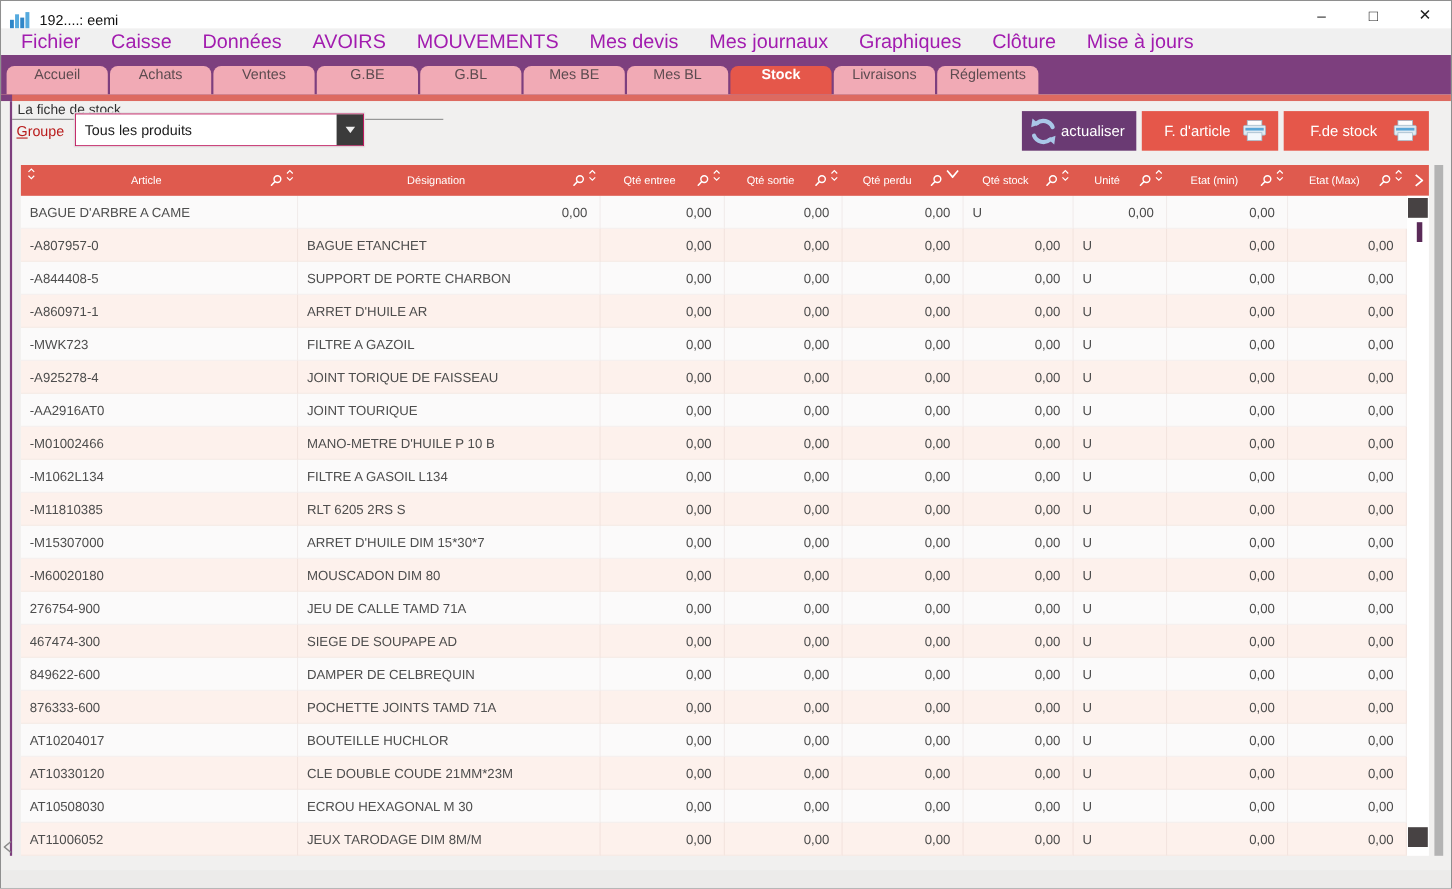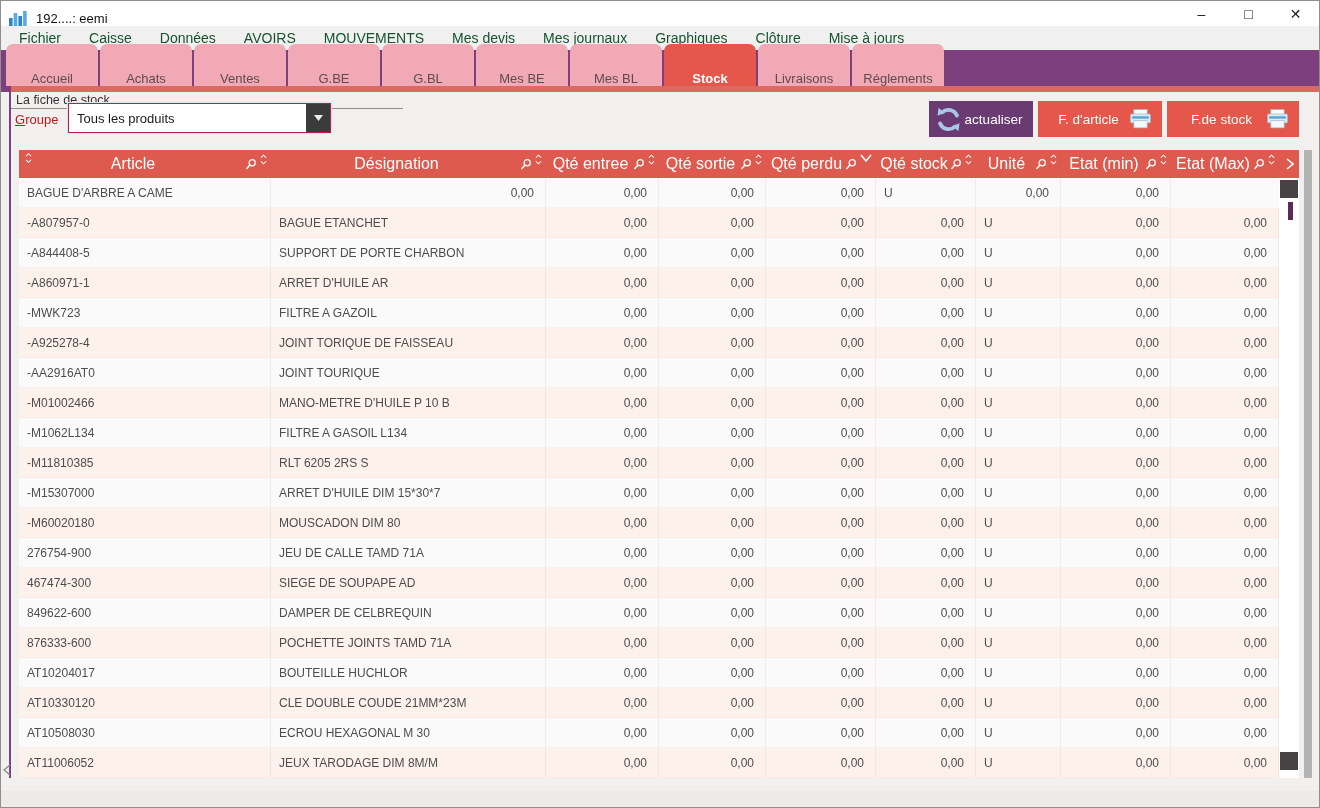--- a/index.html
+++ b/index.html
@@ -13,27 +13,27 @@
               display:flex; align-items:flex-end; padding-left:8px; }
   .app-icon { display:flex; margin-right:8px; }
   .title { font-size:13px; color:#111; }
   .win-controls { margin-left:auto; display:flex; height:100%; }
   .win-btn { width:47px; height:100%; display:flex; align-items:center; justify-content:center;
              font-size:14px; color:#222; cursor:pointer; }
 
   
   .menubar { position:absolute; left:1px; top:26px; right:1px; height:24px; background:#f0f0f0;
              display:flex; align-items:center; padding-left:4px; }
-  .menu-item { padding:0 14px; font-size:14px; color:#14532d; cursor:pointer; line-height:24px; }
+  .menu-item { padding:0 14px; font-size:18px; color:#a21caf; cursor:pointer; line-height:24px; }
 
   
   .tabstrip { position:absolute; left:1px; top:50px; right:1px; height:36px; background:var(--purple);
               display:flex; align-items:flex-end; padding-left:5px; gap:2px; }
-  .tab { flex:0 0 92px; height:42px; background:var(--tab_pink); border-radius:7px 7px 0 0;
-         display:flex; align-items:flex-end; justify-content:center; cursor:pointer; }
+  .tab { flex:0 0 92px; height:26px; background:var(--tab_pink); border-radius:7px 7px 0 0;
+         display:flex; align-items:flex-start; justify-content:center; cursor:pointer; }
   .tab-label { font-size:13px; color:#5d4b50; }
   .tab.active { background:var(--accent_red); }
   .tab.active .tab-label { color:#fff; font-weight:bold; }
 
   .understrip { position:absolute; left:1px; top:86px; right:1px; height:6px; background:var(--strip_red); }
   .understrip-purple { position:absolute; left:0; top:0; width:10px; height:6px; background:var(--purple); }
 
   
   .panel { position:absolute; left:1px; top:92px; right:1px; bottom:1px; background:#f1f0ef; }
   .purple-left-line { position:absolute; left:8px; top:0; width:2px; height:686px; background:var(--purple); }
@@ -53,21 +53,21 @@
   .btn-refresh .lbl { flex:1; text-align:center; }
   .btn-article { left:1037px; width:124px; background:var(--accent_red); padding:0 10px; }
   .btn-stock   { left:1166px; width:132px; background:var(--accent_red); padding:0 10px; }
   .btn .lbl-flex { flex:1; text-align:center; }
   .icon { display:flex; }
 
   
   .table { position:absolute; left:18px; top:58px; width:1280px; }
   .thead { height:28px; background:var(--header_red); position:relative; display:flex; }
   .thead-grid, .tr { display:grid; grid-template-columns:252px 275px 113px 107px 110px 100px 85px 110px 108px; width:1260px; }
-  .th { display:flex; align-items:center; color:#fff; font-size:16px; padding:0 4px; }
+  .th { display:flex; align-items:center; color:#fff; font-size:10px; padding:0 4px; }
   .th-label { flex:1; text-align:center; white-space:nowrap; overflow:hidden; }
   .mag { display:flex; margin-left:2px; cursor:pointer; }
   .sort-ud { display:flex; margin-left:3px; position:relative; top:-5px; cursor:pointer; }
   .sort-d { display:none; margin-left:3px; position:relative; top:-6px; cursor:pointer; }
   .th.sort-down .sort-d { display:flex; }
   .head-left-carets { position:absolute; left:6px; top:2px; display:flex; }
   .head-right-chevron { position:absolute; right:5px; top:8px; display:flex; cursor:pointer; }
 
   .tbody { width:1260px; }
   .tr { height:30px; cursor:default; background:#fbfafa; }

